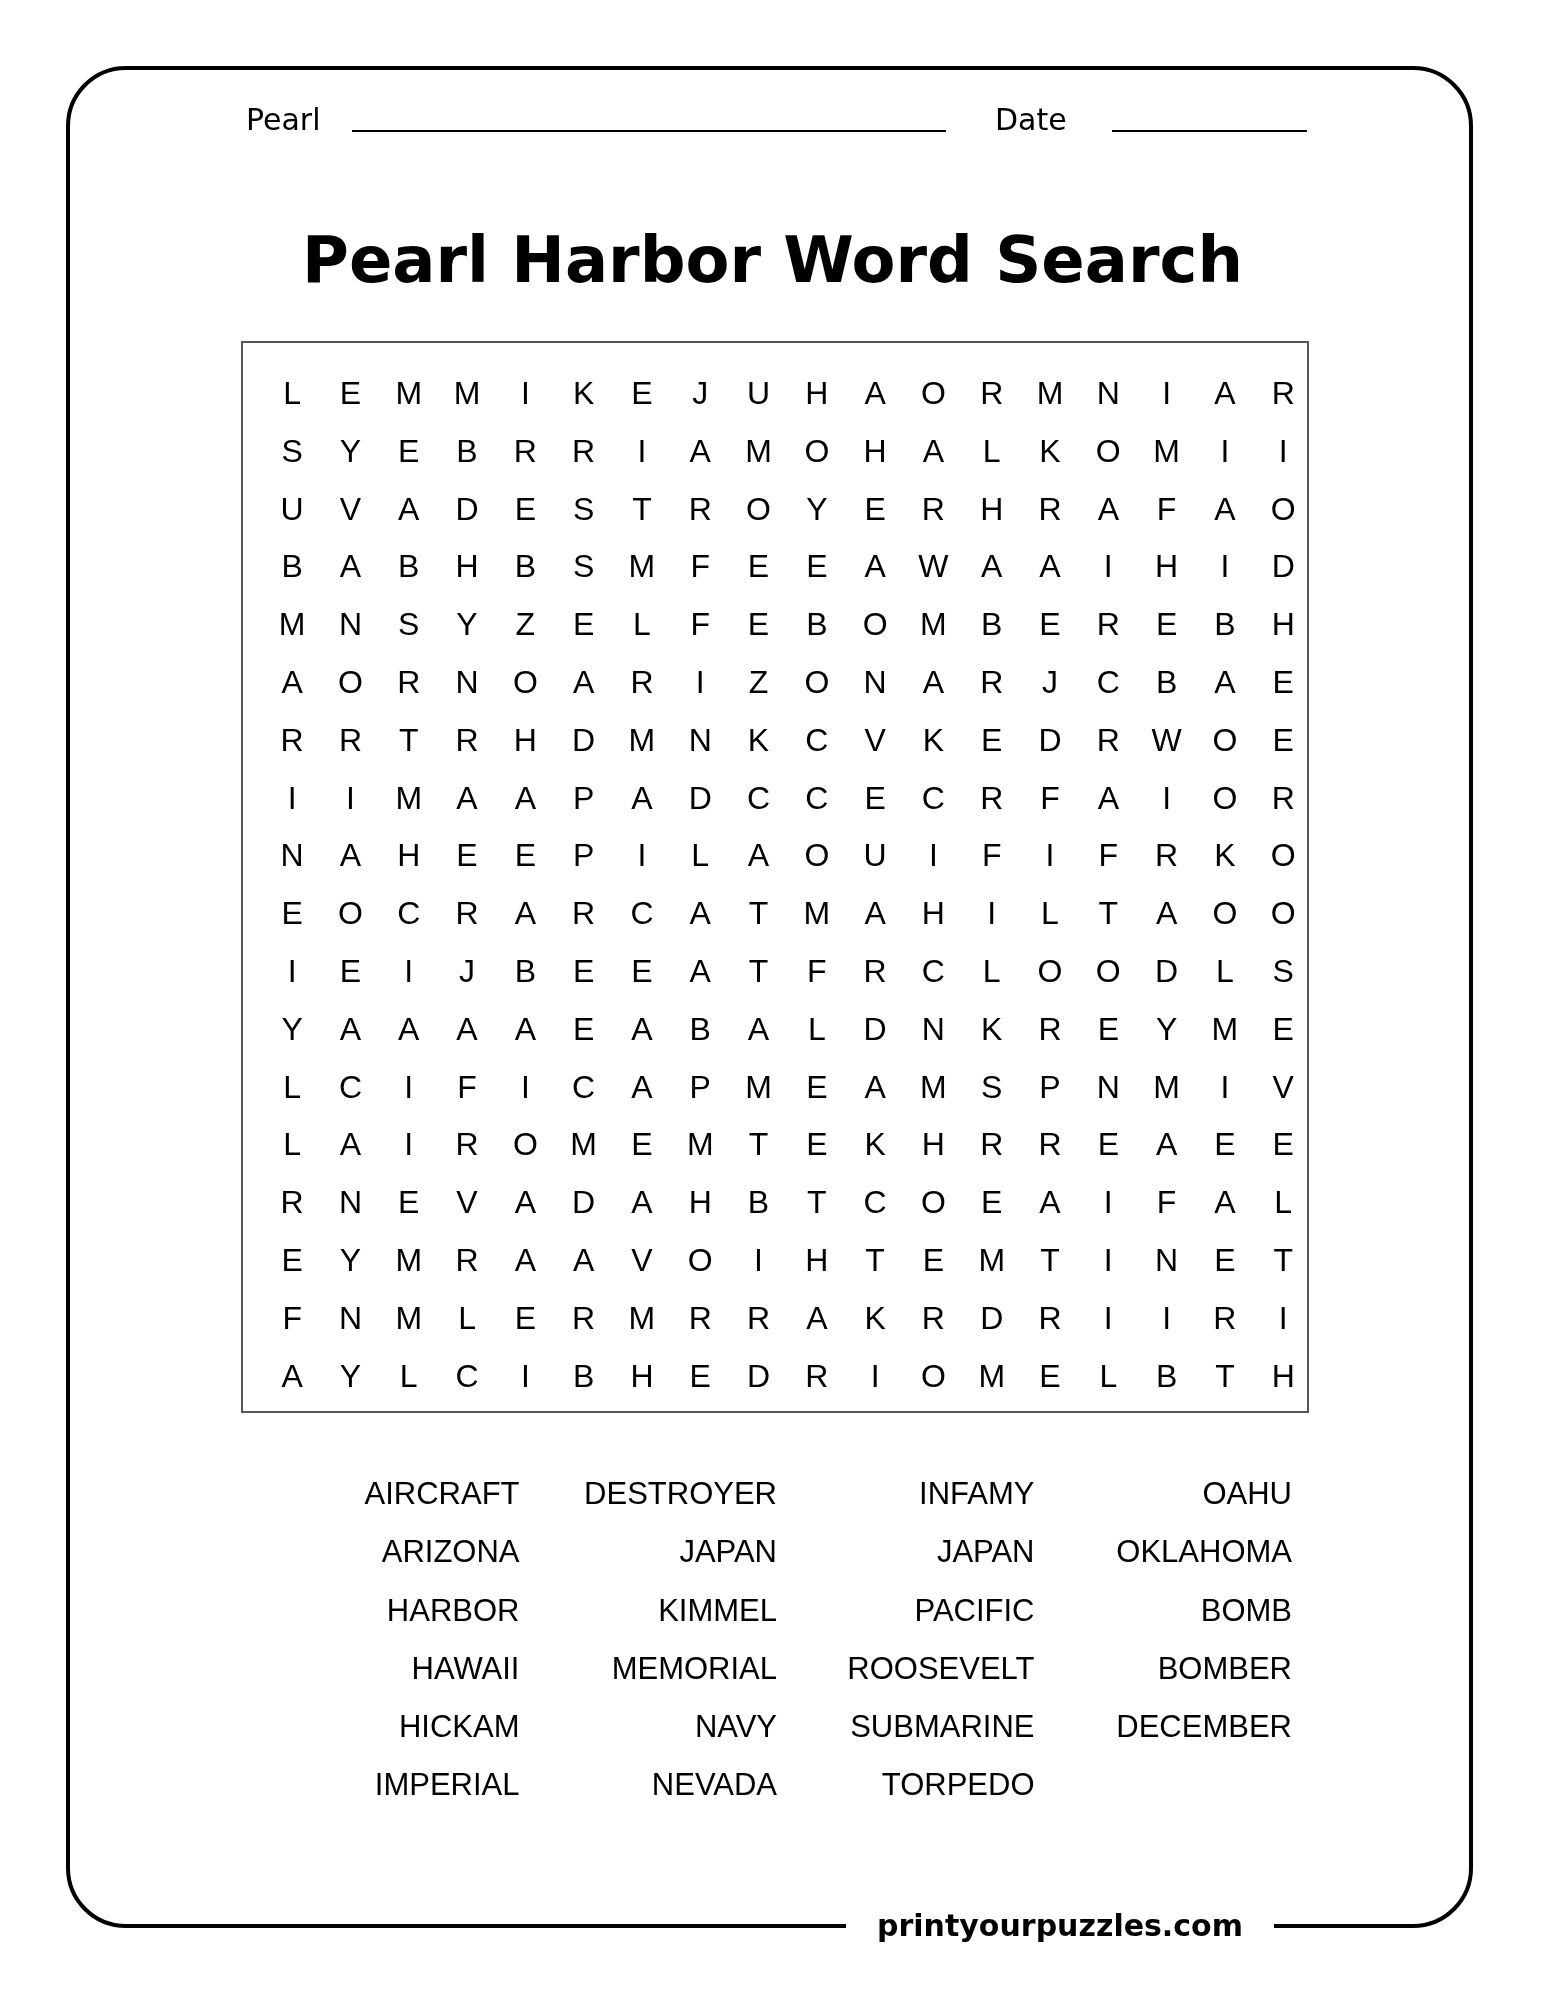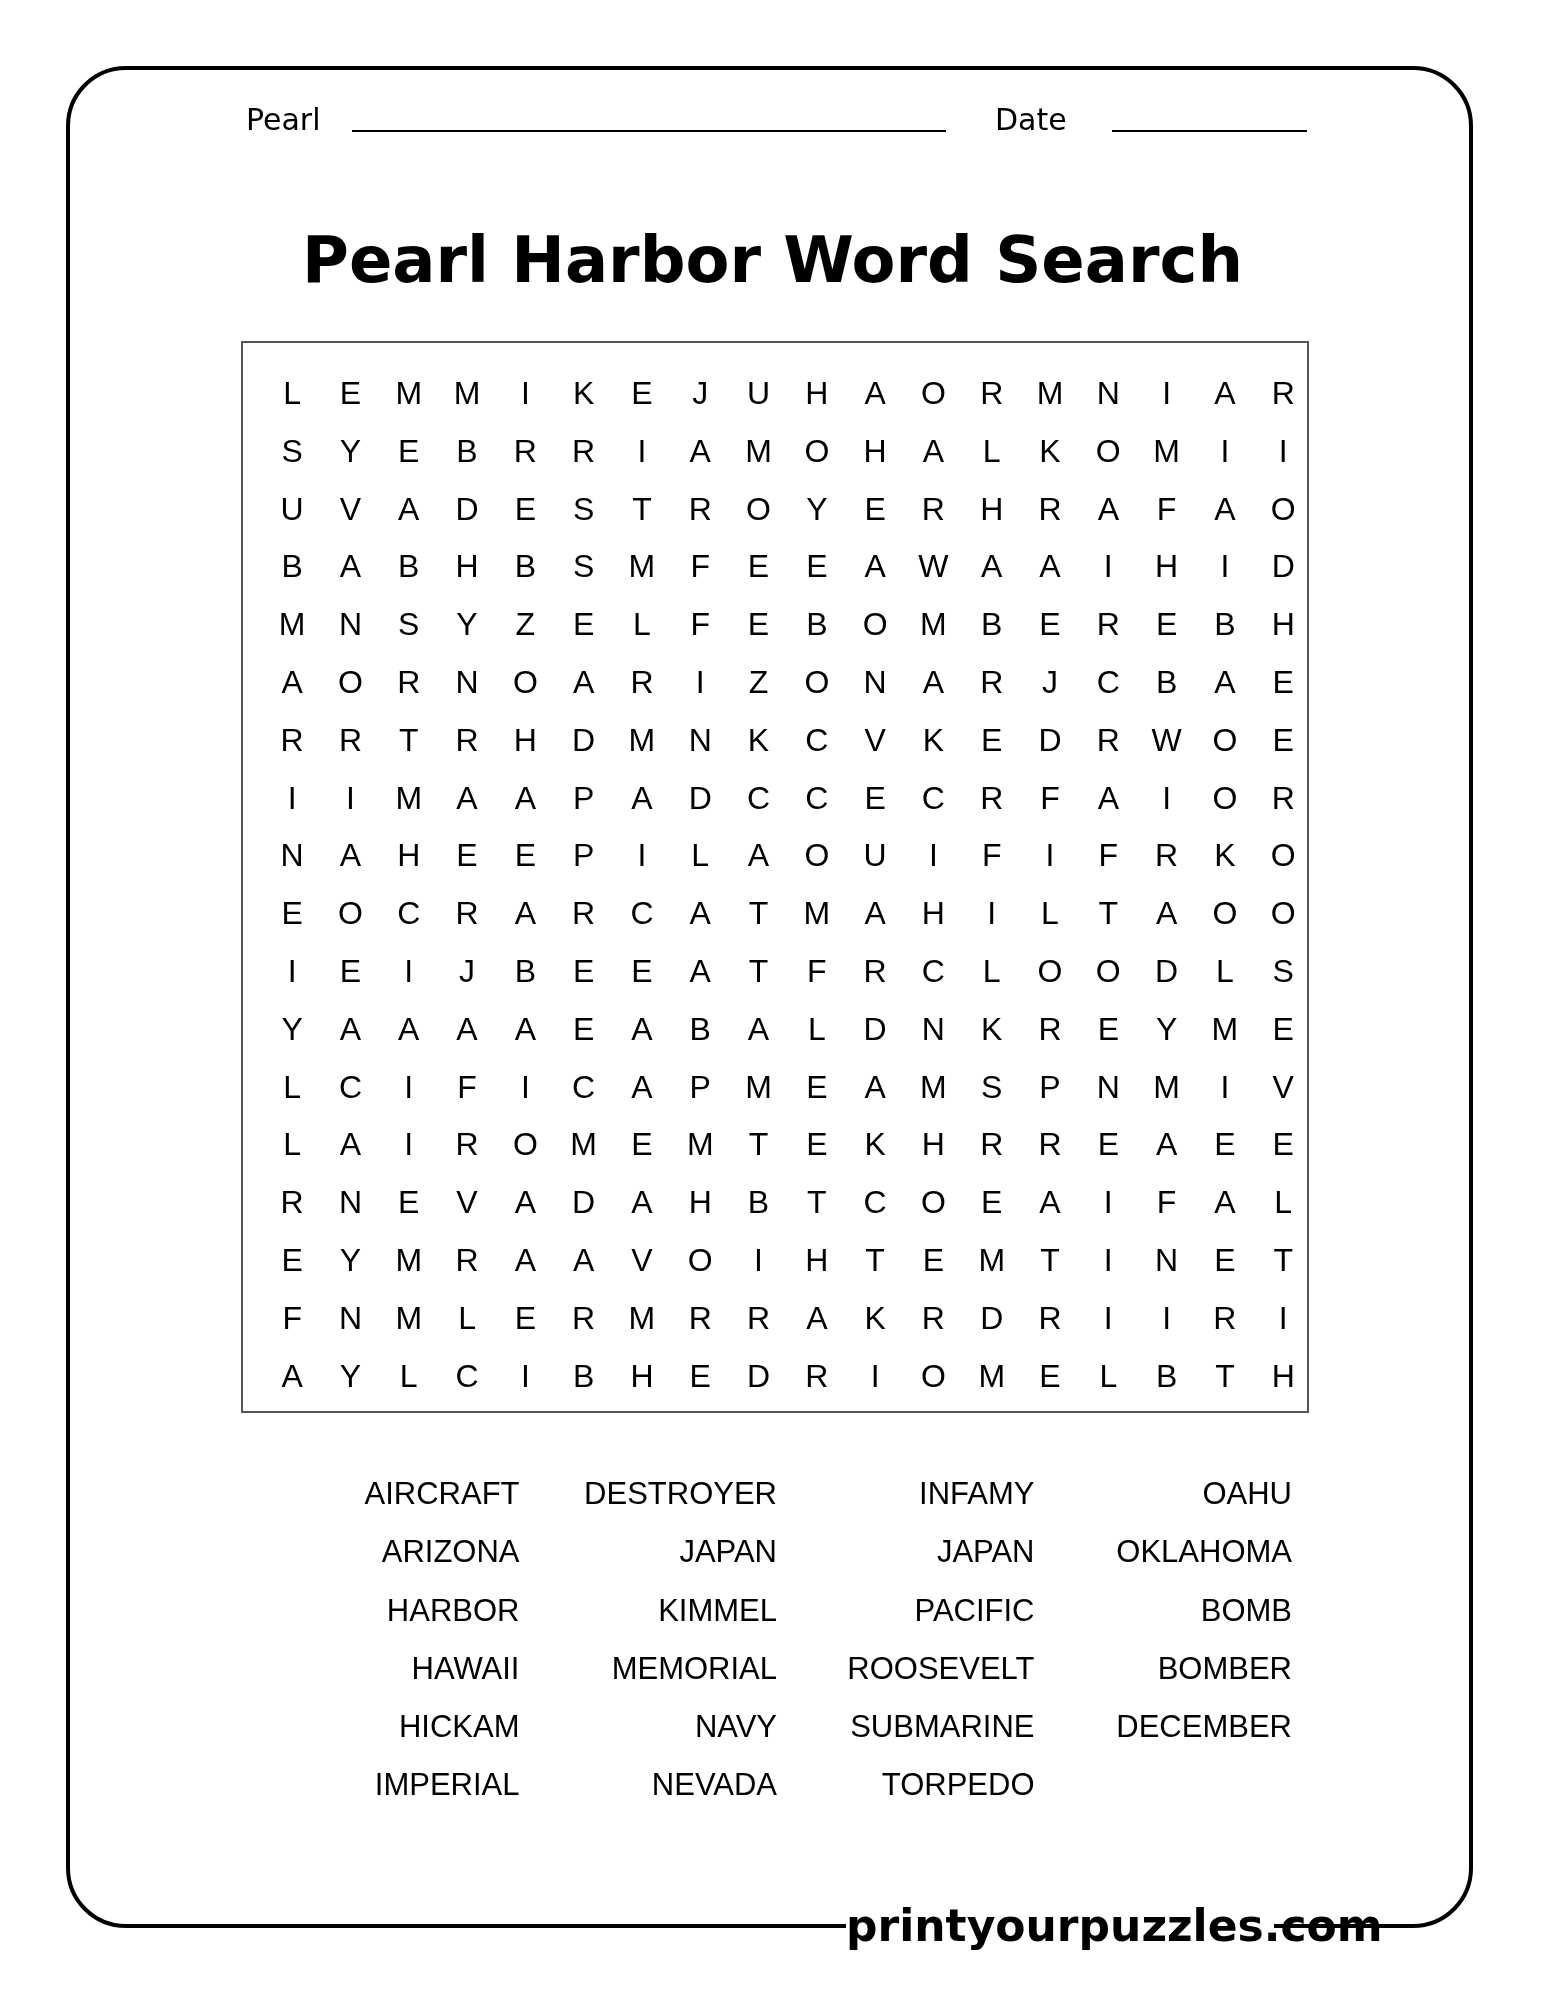--- a/index.html
+++ b/index.html
@@ -1,19 +1,19 @@
 <!DOCTYPE html>
 <html><head>
 <meta charset="utf-8">
 <style>
   html, body { margin:0; padding:0; background:#ffffff; }
   body { width:1545px; height:2000px; position:relative; overflow:hidden; font-family:"DejaVu Sans", sans-serif; color:#000; }
   .frame { position:absolute; left:66px; top:66px; width:1407px; height:1862px; border:4px solid #000; border-radius:60px; box-sizing:border-box; }
   .footer-gap { position:absolute; left:846px; top:1916px; width:428px; height:24px; background:#fff; }
-  .footer { position:absolute; left:846px; top:1906px; width:428px; text-align:center; font-size:44px; font-weight:bold; line-height:40px; letter-spacing:0px; }
+  .footer { position:absolute; left:846px; top:1906px; width:428px; text-align:center; font-size:30px; font-weight:bold; line-height:40px; letter-spacing:0px; }
   .hdr { position:absolute; top:100px; font-size:30px; line-height:40px; }
   .hdr-line { position:absolute; height:2px; background:#000; top:130px; }
   .title { position:absolute; left:0; width:1545px; top:220px; text-align:center; font-size:64px; font-weight:bold; line-height:80px; }
   .grid { position:absolute; left:241px; top:341px; width:1068px; height:1072px; border:2px solid #555; box-sizing:border-box; }
   .grid-inner { position:absolute; left:20px; top:22px; display:grid; grid-template-columns:repeat(18, 58.3px); grid-auto-rows:57.8px; }
   .cell { font-family:"Liberation Sans", sans-serif; font-size:32px; text-align:center; line-height:57.8px; }
   .words { position:absolute; left:262px; top:1465px; width:1030px; display:grid; grid-template-columns:repeat(4, 257.5px); grid-auto-rows:58.3px; }
   .word { font-family:"Liberation Sans", sans-serif; font-size:31px; text-align:right; line-height:58px; }
 </style>
 </head>

